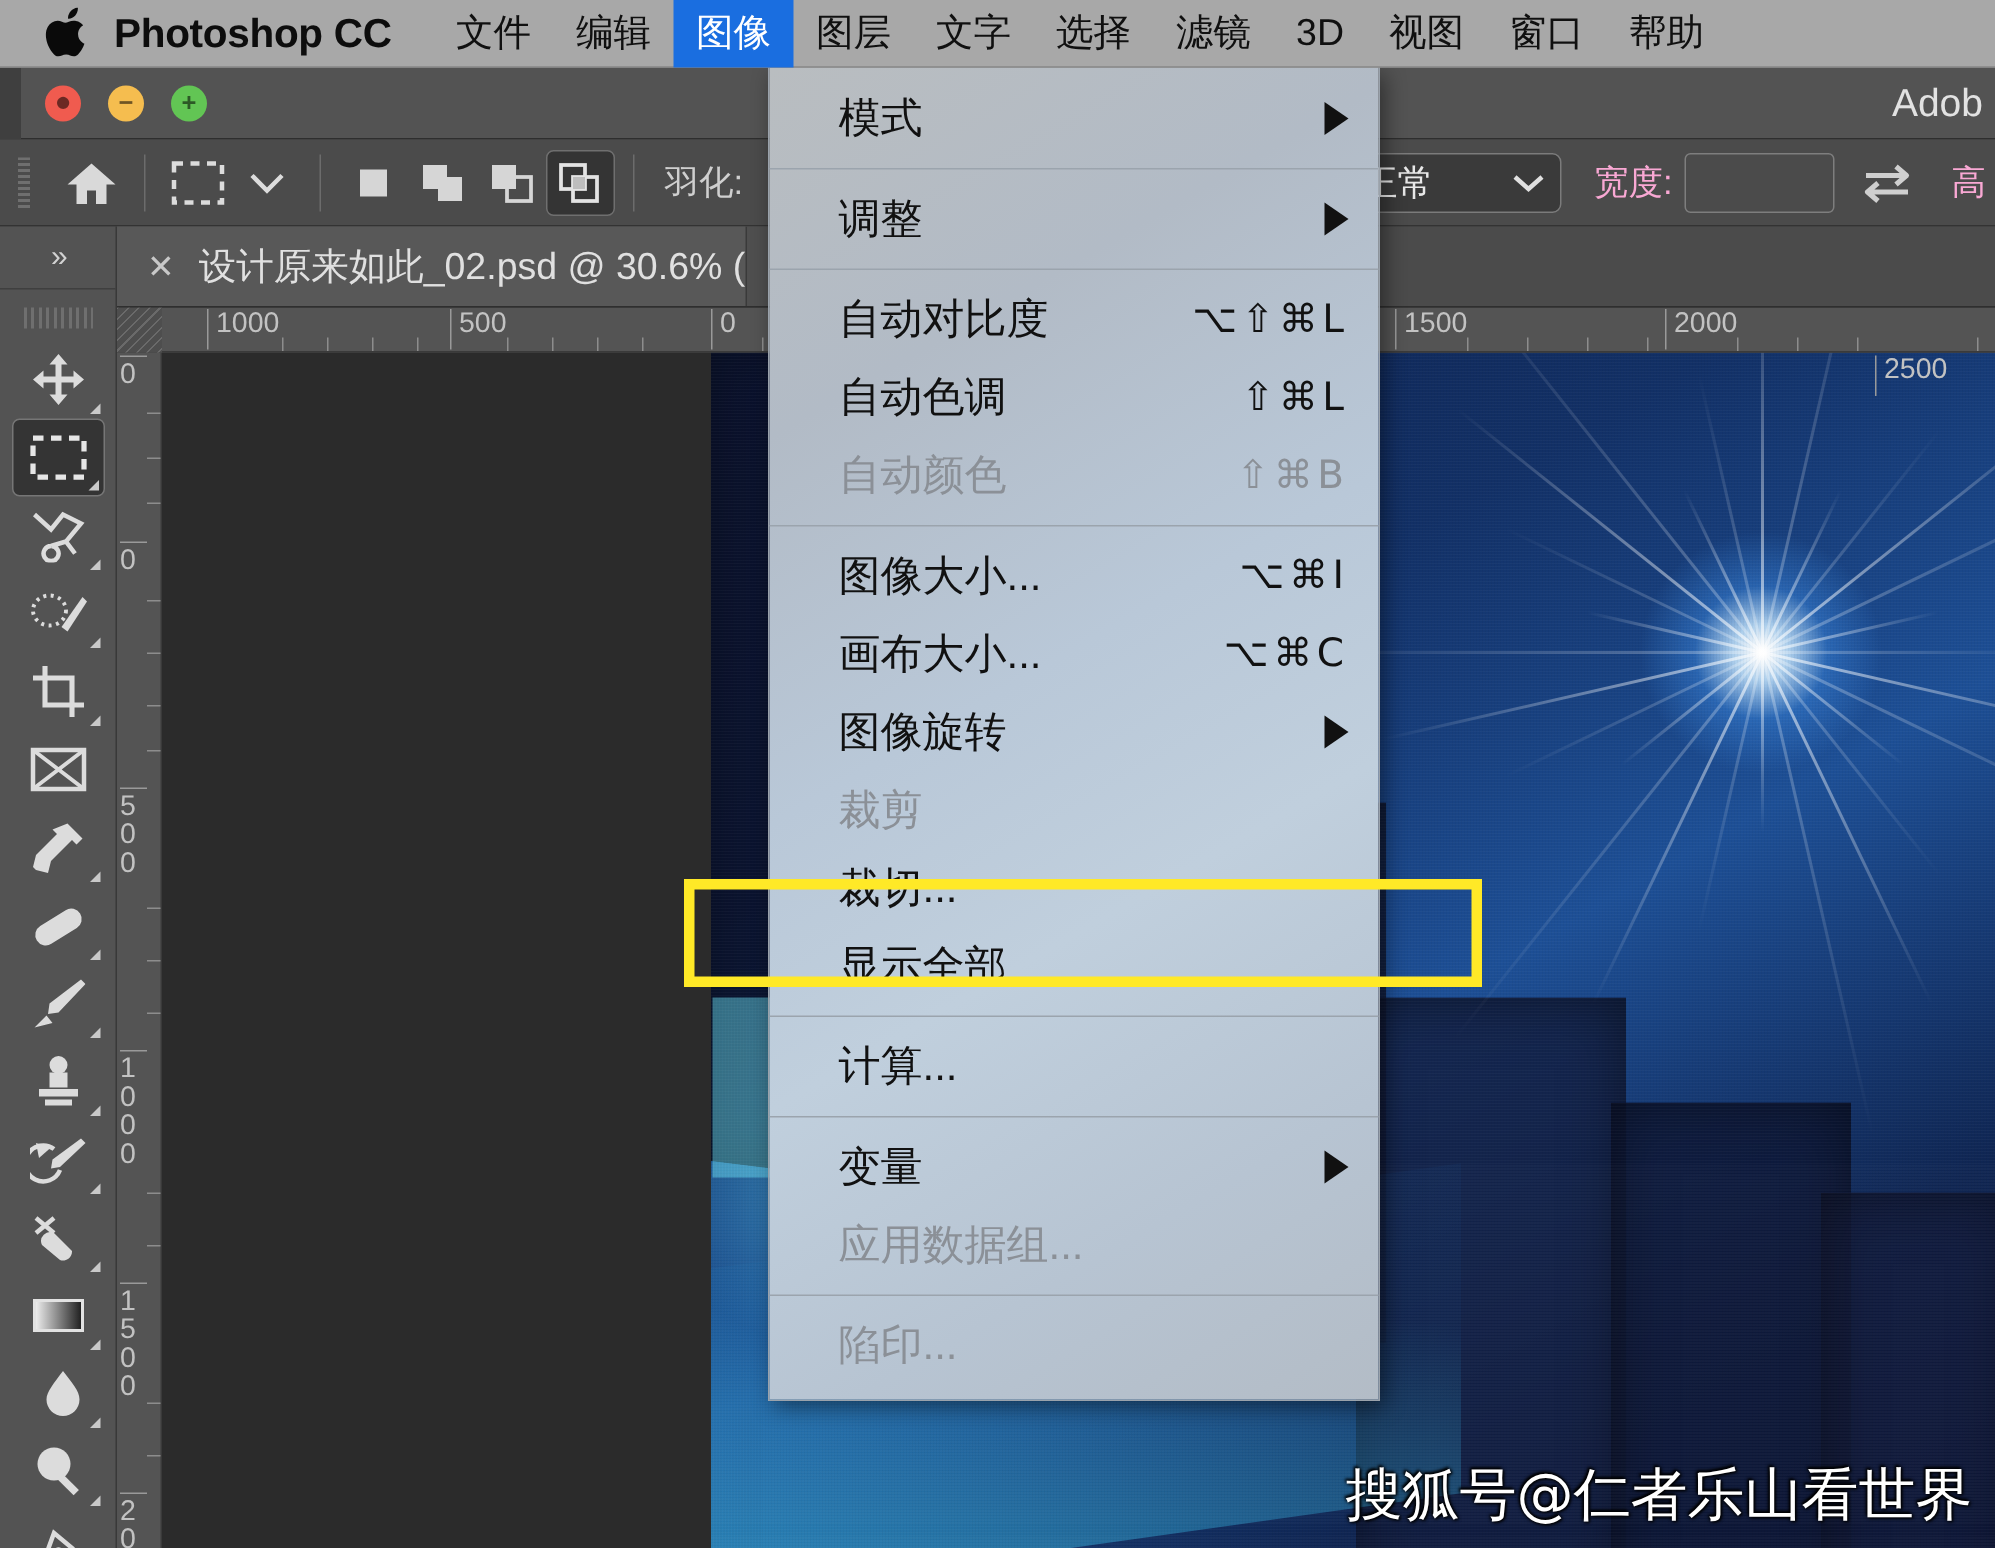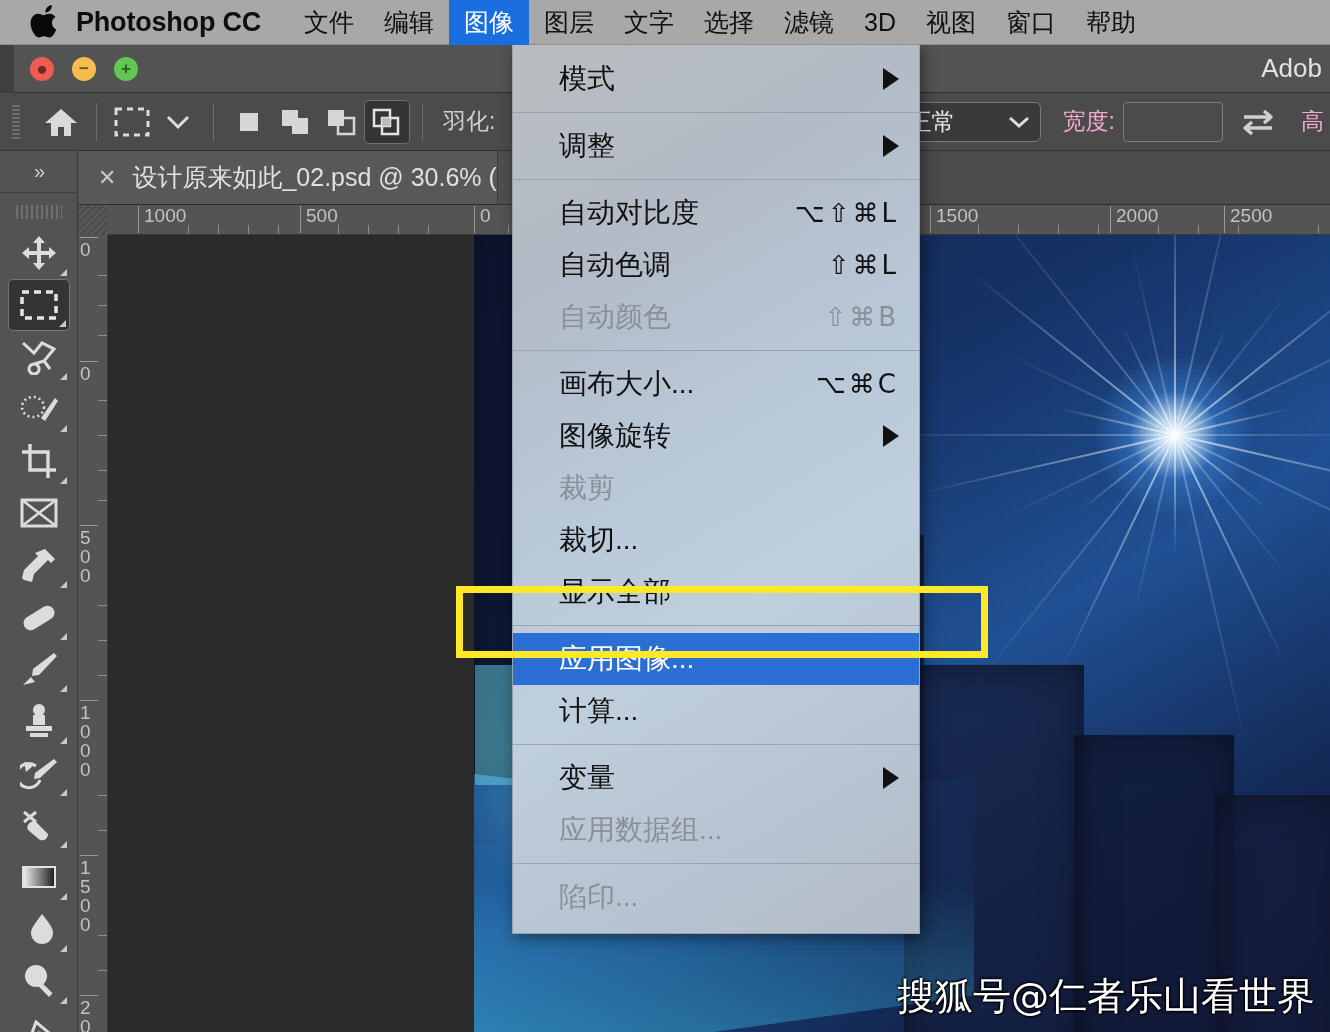--- a/index.html
+++ b/index.html
@@ -560,21 +560,21 @@
           <div class="rh-tick" style="left:790px;"></div>
         <div class="rh-label" style="left:852px;">1500</div>
         <div class="rh-tick" style="left:900px;"></div>
           <div class="rh-tick" style="left:940px;"></div>
         <div class="rh-tick" style="left:980px;"></div>
           <div class="rh-tick" style="left:1020px;"></div>
         <div class="rh-label" style="left:1032px;">2000</div>
         <div class="rh-tick" style="left:1080px;"></div>
           <div class="rh-tick" style="left:1120px;"></div>
         <div class="rh-tick" style="left:1160px;"></div>
-        <div class="rh-label" style="left:1146px;">2500</div>
+        <div class="rh-label" style="left:1172px;margin-top:31px;">2500</div>
         <div class="rh-tick" style="left:1240px;"></div>
       </div>
 
       <div class="ruler-v">
         <div class="rv-label" style="top:2px;">0</div>
         <div class="rv-tick" style="top:40px;"></div>
           <div class="rv-tick" style="top:70px;"></div>
         <div class="rv-tick" style="top:100px;"></div>
         <div class="rv-label" style="top:126px;">0</div>
         <div class="rv-tick" style="top:165px;"></div>
@@ -616,40 +616,41 @@
     <div class="mrow">
       <span>自动色调</span>
       <span class="shortcut">⇧⌘L</span>
     </div>
     <div class="mrow disabled">
       <span>自动颜色</span>
       <span class="shortcut">⇧⌘B</span>
     </div>
     <div class="msep"></div>
     <div class="mrow">
+      <span>图像大小...</span>
+      <span class="shortcut">⌥⌘I</span>
+    </div>
+    <div class="mrow">
       <span>画布大小...</span>
       <span class="shortcut">⌥⌘C</span>
     </div>
     <div class="mrow">
       <span>图像旋转</span>
       <span class="arrow"></span>
     </div>
     <div class="mrow disabled">
       <span>裁剪</span>
     </div>
     <div class="mrow">
       <span>裁切...</span>
     </div>
     <div class="mrow">
       <span>显示全部</span>
     </div>
     <div class="msep"></div>
-    <div class="mrow highlight">
-      <span>应用图像...</span>
-    </div>
     <div class="mrow">
       <span>计算...</span>
     </div>
     <div class="msep"></div>
     <div class="mrow">
       <span>变量</span>
       <span class="arrow"></span>
     </div>
     <div class="mrow disabled">
       <span>应用数据组...</span>

